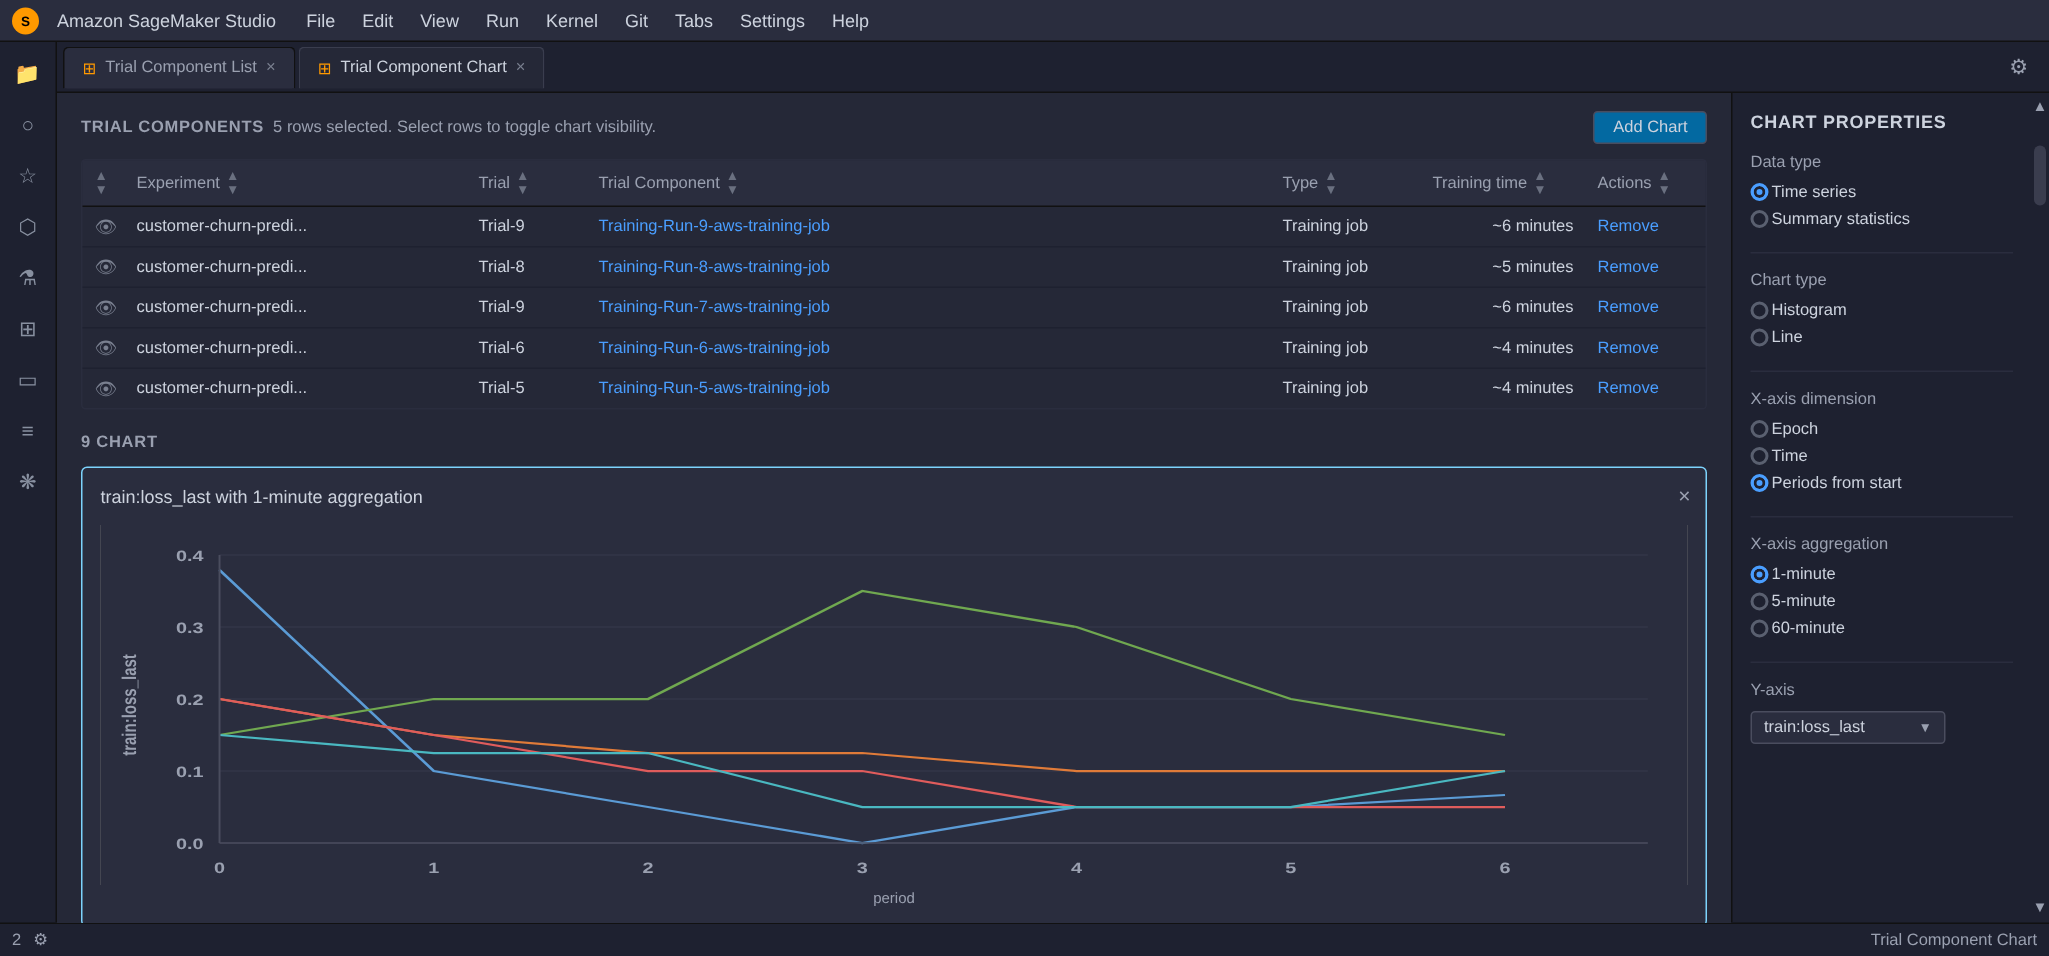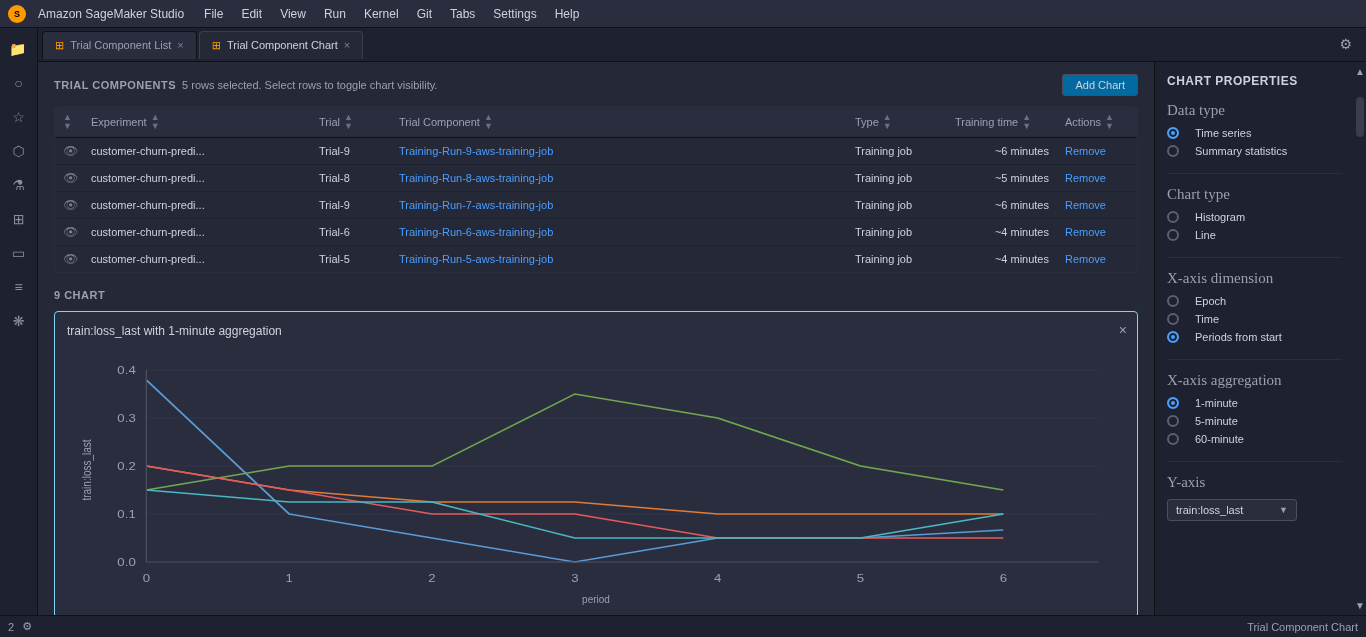--- a/index.html
+++ b/index.html
@@ -55,34 +55,34 @@
     .td.remove { color: #4a9eff; cursor: pointer; }
     .sort-arrows { font-size: 9px; color: #6a7080; display: flex; flex-direction: column; line-height: 1; }
     .eye-icon { color: #7a8090; font-size: 12px; }
     .td.right { justify-content: flex-end; }
 
     
     .chart-section-title { font-size: 11px; font-weight: 600; color: #9aa0b0; letter-spacing: 0.5px; margin-bottom: 10px; }
     .chart-container { background: #2a2d3e; border: 1px solid #7dd3fc; border-radius: 4px; padding: 12px; position: relative; }
     .chart-title { font-size: 12px; color: #cdd3de; margin-bottom: 12px; }
     .chart-close { position: absolute; top: 10px; right: 10px; color: #9aa0b0; cursor: pointer; font-size: 14px; }
-    .chart-body { position: relative; height: 240px; background: #737373; }
+    .chart-body { position: relative; height: 240px; background: #737373; font-weight: bold; }
 
     
     .chart-svg { width: 100%; height: 240px; }
 
     
     .right-panel { width: 200px; background: #1e2130; border-left: 1px solid #111; padding: 12px; overflow-y: auto; flex-shrink: 0; }
     .right-panel::-webkit-scrollbar { width: 6px; }
     .right-panel::-webkit-scrollbar-track { background: #1e2130; }
     .right-panel::-webkit-scrollbar-thumb { background: #3a3d4e; border-radius: 4px; }
     .panel-title { font-size: 12px; font-weight: 700; color: #cdd3de; letter-spacing: 0.5px; margin-bottom: 14px; }
     .prop-group { margin-bottom: 16px; }
-    .prop-label { font-size: 15px; color: #9aa0b0; margin-bottom: 8px; font-family: Liberation Serif, serif; }
-    .radio-item { display: flex; align-items: center; gap: 16px; margin-bottom: 6px; cursor: pointer; }
+    .prop-label { font-size: 11px; color: #9aa0b0; margin-bottom: 8px; }
+    .radio-item { display: flex; align-items: center; gap: 2px; margin-bottom: 6px; cursor: pointer; }
     .radio-circle { width: 12px; height: 12px; border-radius: 50%; border: 2px solid #5a6070; background: transparent; flex-shrink: 0; }
     .radio-circle.selected { border-color: #4a9eff; background: #4a9eff; box-shadow: inset 0 0 0 2px #1e2130; }
     .radio-label { font-size: 11px; color: #cdd3de; }
     .prop-divider { border: none; border-top: 1px solid #2a2d3e; margin: 12px 0; }
 
     
     .scroll-bar-right { width: 12px; background: #1e2130; display: flex; flex-direction: column; align-items: center; flex-shrink: 0; }
     .scroll-thumb { width: 8px; height: 40px; background: #3a3d4e; border-radius: 4px; margin-top: 20px; }
 
     

